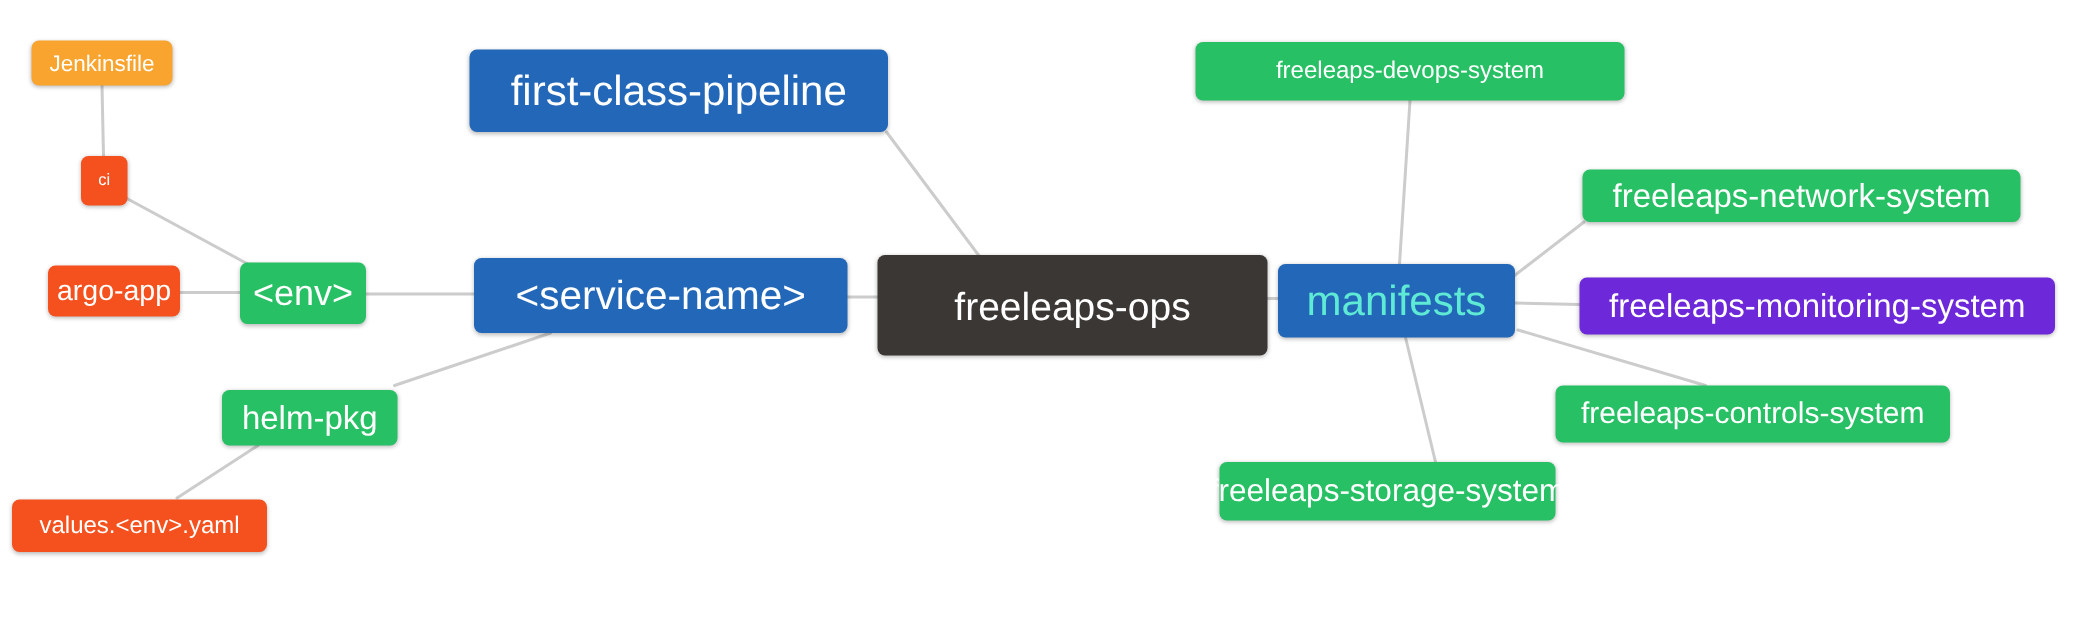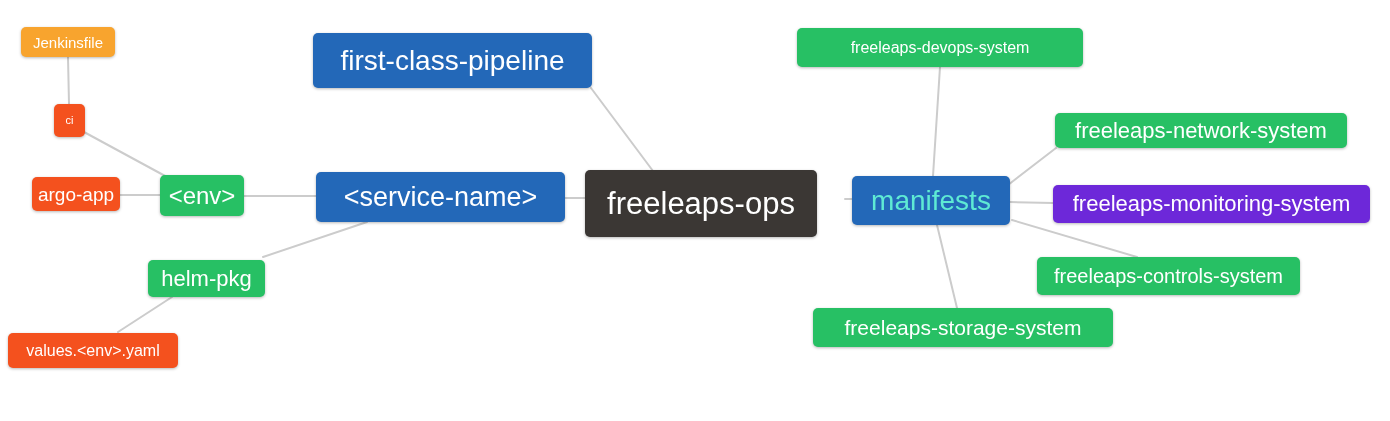--- a/index.html
+++ b/index.html
@@ -91,21 +91,21 @@
   </div>
 
   <div class="node" style="left: 313px; top: 33px; width: 279px; height: 55px; background: rgb(35, 104, 184); font-size: 28px; color: rgb(255, 255, 255);">
     <span class="node-label">first-class-pipeline</span>
   </div>
 
   <div class="node" style="left: 316px; top: 172px; width: 249px; height: 50px; background: rgb(35, 104, 184); font-size: 27px; color: rgb(255, 255, 255);">
     <span class="node-label">&lt;service-name&gt;</span>
   </div>
 
-  <div class="node" style="left: 585px; top: 170px; width: 232px; height: 67px; background: rgb(59, 55, 52); font-size: 31px; color: rgb(255, 255, 255);">
+  <div class="node" style="left: 585px; top: 170px; width: 260px; height: 67px; background: rgb(59, 55, 52); font-size: 26px; color: rgb(255, 255, 255);">
     <span class="node-label">freeleaps-ops</span>
   </div>
 
   <div class="node" style="left: 852px; top: 176px; width: 158px; height: 49px; background: rgb(35, 104, 184); font-size: 28px; color: #5eead4;">
     <span class="node-label">manifests</span>
   </div>
 
   <div class="node" style="left: 797px; top: 28px; width: 286px; height: 39px; background: rgb(39, 192, 100); font-size: 16px; color: rgb(255, 255, 255);">
     <span class="node-label">freeleaps-devops-system</span>
   </div>
@@ -115,17 +115,17 @@
   </div>
 
   <div class="node" style="left: 1053px; top: 185px; width: 317px; height: 38px; background: #6d28d9; font-size: 22px; color: rgb(255, 255, 255);">
     <span class="node-label">freeleaps-monitoring-system</span>
   </div>
 
   <div class="node" style="left: 1037px; top: 257px; width: 263px; height: 38px; background: rgb(39, 192, 100); font-size: 20px; color: rgb(255, 255, 255);">
     <span class="node-label">freeleaps-controls-system</span>
   </div>
 
-  <div class="node" style="left: 813px; top: 308px; width: 300px; height: 39px; background: rgb(39, 192, 100); font-size: 21px; color: rgb(255, 255, 255);">
+  <div class="node" style="left: 813px; top: 308px; width: 224px; height: 39px; background: rgb(39, 192, 100); font-size: 21px; color: rgb(255, 255, 255);">
     <span class="node-label">freeleaps-storage-system</span>
   </div>
 </div>
 </div>
 
 </body></html>

